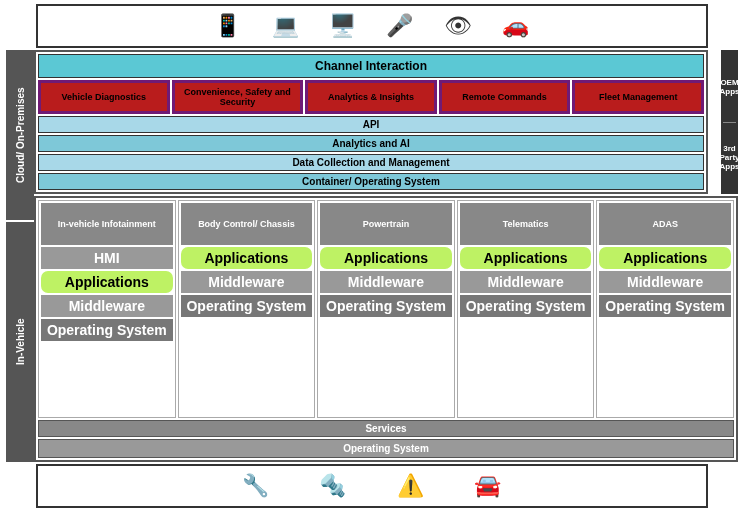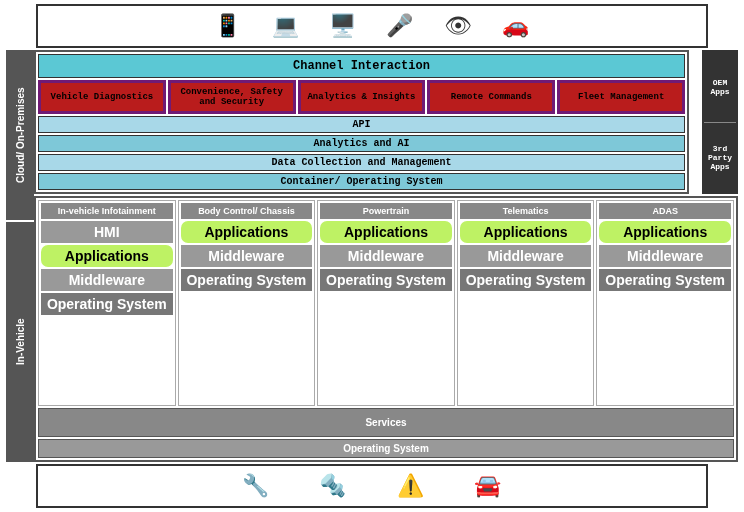--- a/index.html
+++ b/index.html
@@ -123,21 +123,21 @@
       font-weight: bold;
       color: #000;
       padding: 2px;
     }
     .cloud-layer.dark { background: #7ec8d8; }
 
     
     .right-labels {
       display: flex;
       flex-direction: column;
-      width: 36px;
+      width: 17px;
       border: 2px solid #333;
       background: #333;
       color: #fff;
     }
     .right-label-oem {
       flex: 1;
       display: flex;
       align-items: center;
       justify-content: center;
       font-size: 8px;
@@ -155,21 +155,20 @@
       font-size: 8px;
       font-weight: bold;
       text-align: center;
       padding: 2px;
       color: #fff;
     }
 
     .cloud-with-right {
       display: flex;
       gap: 13px;
-      font-family: Liberation Mono, monospace;
     }
     .cloud-main {
       flex: 1;
     }
 
     
     .vehicle-section {
       border: 2px solid #555;
       background: #fff;
       display: flex;
@@ -193,41 +192,41 @@
       gap: 2px;
       padding: 2px;
     }
 
     .vehicle-column-header {
       background: #888;
       color: #fff;
       font-size: 9px;
       font-weight: bold;
       text-align: center;
-      padding: 3px 1px;
+      padding: 16px 1px;
     }
 
     .vehicle-cell {
       background: #999;
       color: #fff;
       font-size: 14px;
       font-weight: bold;
       text-align: center;
       padding: 3px 2px;
     }
     .vehicle-cell.light { background: #bef264; color: #000; border-radius: 7px; }
     .vehicle-cell.dark-gray { background: #777; color: #fff; }
 
     .vehicle-services-row {
       background: #888;
       color: #fff;
       font-size: 10px;
       font-weight: bold;
       text-align: center;
-      padding: 8px;
+      padding: 2px;
       border: 1px solid #555;
     }
     .vehicle-os-row {
       background: #999;
       color: #fff;
       font-size: 10px;
       font-weight: bold;
       text-align: center;
       padding: 3px;
       border: 1px solid #555;

